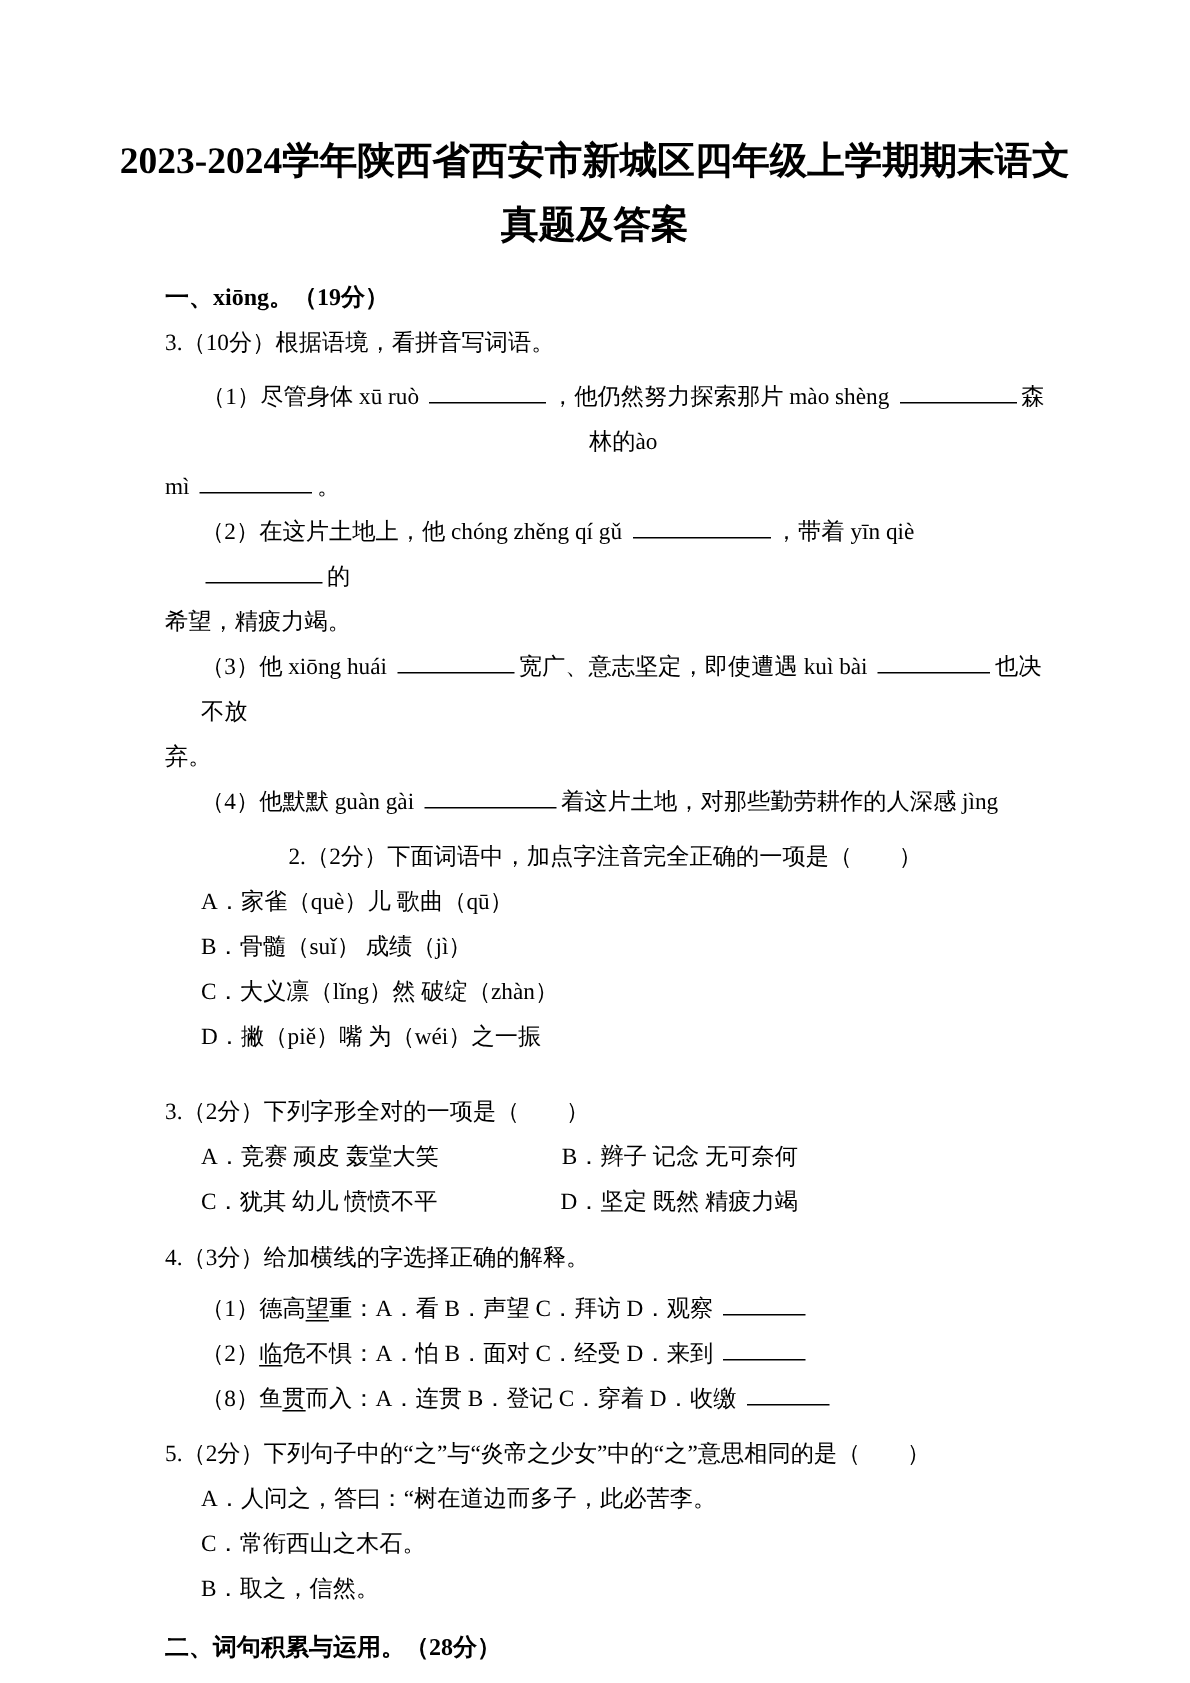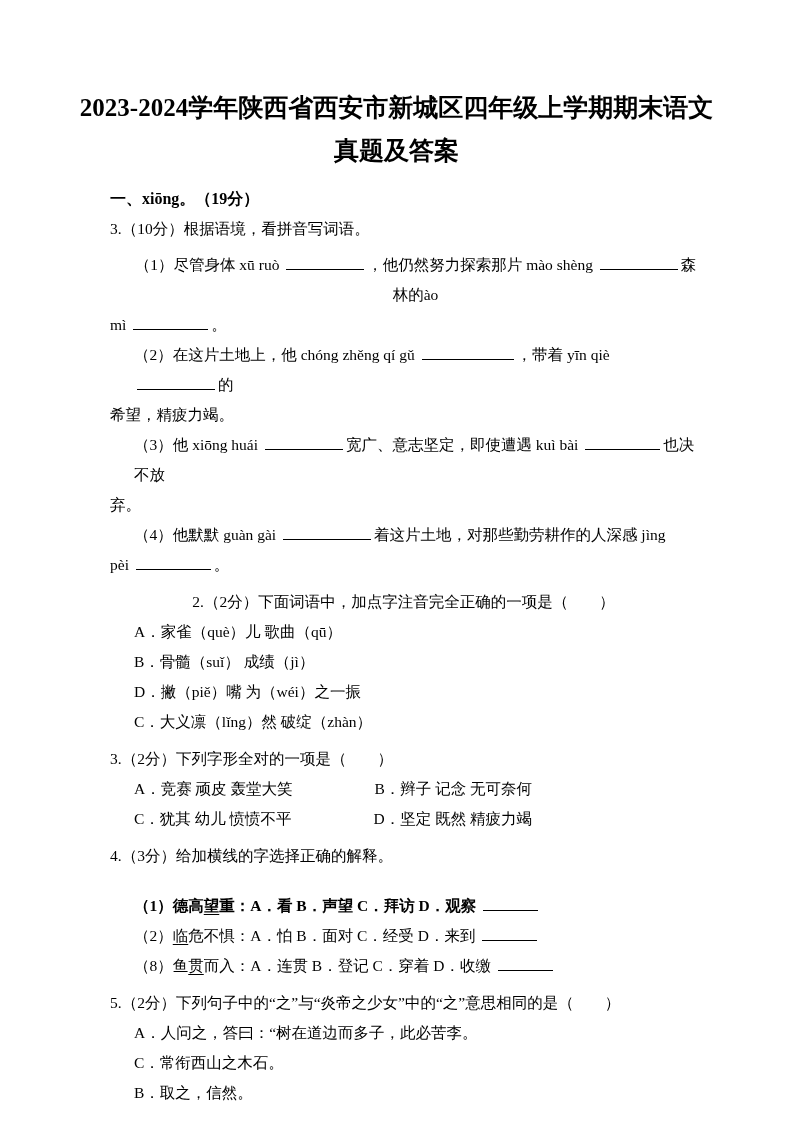--- a/index.html
+++ b/index.html
@@ -61,31 +61,30 @@
   <div id="doc-body" class="doc-body">
       <div class="line bold"><span>一、xiōng。（19分）</span></div>
       <div class="line"><span>3.（10分）根据语境，看拼音写词语。</span></div>
       <div class="line indent-1" style="margin-top: 6px; text-align: center;"><span>（1）尽管身体 xū ruò </span><span class="blank" style="width: 78px;"></span><span>，他仍然努力探索那片 mào shèng </span><span class="blank" style="width: 78px;"></span><span>森林的ào</span></div>
       <div class="line"><span>mì </span><span class="blank" style="width: 75px;"></span><span>。</span></div>
       <div class="line indent-1"><span>（2）在这片土地上，他 chóng zhěng qí gǔ </span><span class="blank" style="width: 92px;"></span><span>，带着 yīn qiè </span><span class="blank" style="width: 78px;"></span><span>的</span></div>
       <div class="line"><span>希望，精疲力竭。</span></div>
       <div class="line indent-1"><span>（3）他 xiōng huái </span><span class="blank" style="width: 78px;"></span><span>宽广、意志坚定，即使遭遇 kuì bài </span><span class="blank" style="width: 75px;"></span><span>也决不放</span></div>
       <div class="line"><span>弃。</span></div>
       <div class="line indent-1"><span>（4）他默默 guàn gài </span><span class="blank" style="width: 88px;"></span><span>着这片土地，对那些勤劳耕作的人深感 jìng</span></div>
-      <div class="line"><span>pèi </span><span class="blank" style="width: 75px;"></span><span>。</span></div>
       <div class="line" style="margin-top: 7px; text-align: center;"><span>2.（2分）下面词语中，加点字注音完全正确的一项是（　　）</span></div>
       <div class="line indent-1"><span>A．家雀（què）儿 歌曲（qū）</span></div>
       <div class="line indent-1"><span>B．骨髓（suǐ） 成绩（jì）</span></div>
+      <div class="line indent-1"><span>C．大义凛（lǐng）然 破绽（zhàn）</span></div>
       <div class="line indent-1"><span>D．撇（piě）嘴 为（wéi）之一振</span></div>
-      <div class="line indent-1"><span>C．大义凛（lǐng）然 破绽（zhàn）</span></div>
-      <div class="line" style="margin-top: 7px;"><span>3.（2分）下列字形全对的一项是（　　）</span></div>
+      <div class="line" style="margin-top: 20px;"><span>3.（2分）下列字形全对的一项是（　　）</span></div>
       <div class="line indent-1"><span>A．竞赛 顽皮 轰堂大笑</span><span class="gap" style="width: 82px;"></span><span>B．辫子 记念 无可奈何</span></div>
       <div class="line indent-1"><span>C．犹其 幼儿 愤愤不平</span><span class="gap" style="width: 82px;"></span><span>D．坚定 既然 精疲力竭</span></div>
       <div class="line" style="margin-top: 7px;"><span>4.（3分）给加横线的字选择正确的解释。</span></div>
-      <div class="line indent-1" style="margin-top: 20px; font-weight: bold;"><span>（1）德高</span><span class="ul">望</span><span>重：A．看 B．声望 C．拜访 D．观察 </span><span class="blank" style="width: 55px;"></span></div>
+      <div class="line indent-1" style="margin-top: 4px;"><span>（1）德高</span><span class="ul">望</span><span>重：A．看 B．声望 C．拜访 D．观察 </span><span class="blank" style="width: 55px;"></span></div>
       <div class="line indent-1"><span>（2）</span><span class="ul">临</span><span>危不惧：A．怕 B．面对 C．经受 D．来到 </span><span class="blank" style="width: 55px;"></span></div>
       <div class="line indent-1"><span>（8）鱼</span><span class="ul">贯</span><span>而入：A．连贯 B．登记 C．穿着 D．收缴 </span><span class="blank" style="width: 55px;"></span></div>
       <div class="line" style="margin-top: 7px;"><span>5.（2分）下列句子中的“之”与“炎帝之少女”中的“之”意思相同的是（　　）</span></div>
       <div class="line indent-1"><span>A．人问之，答曰：“树在道边而多子，此必苦李。</span></div>
       <div class="line indent-1"><span>C．常衔西山之木石。</span></div>
       <div class="line indent-1"><span>B．取之，信然。</span></div>
       <div class="line bold" style="margin-top: 9px;"><span>二、词句积累与运用。（28分）</span></div>
     </div>
 </div>
 

